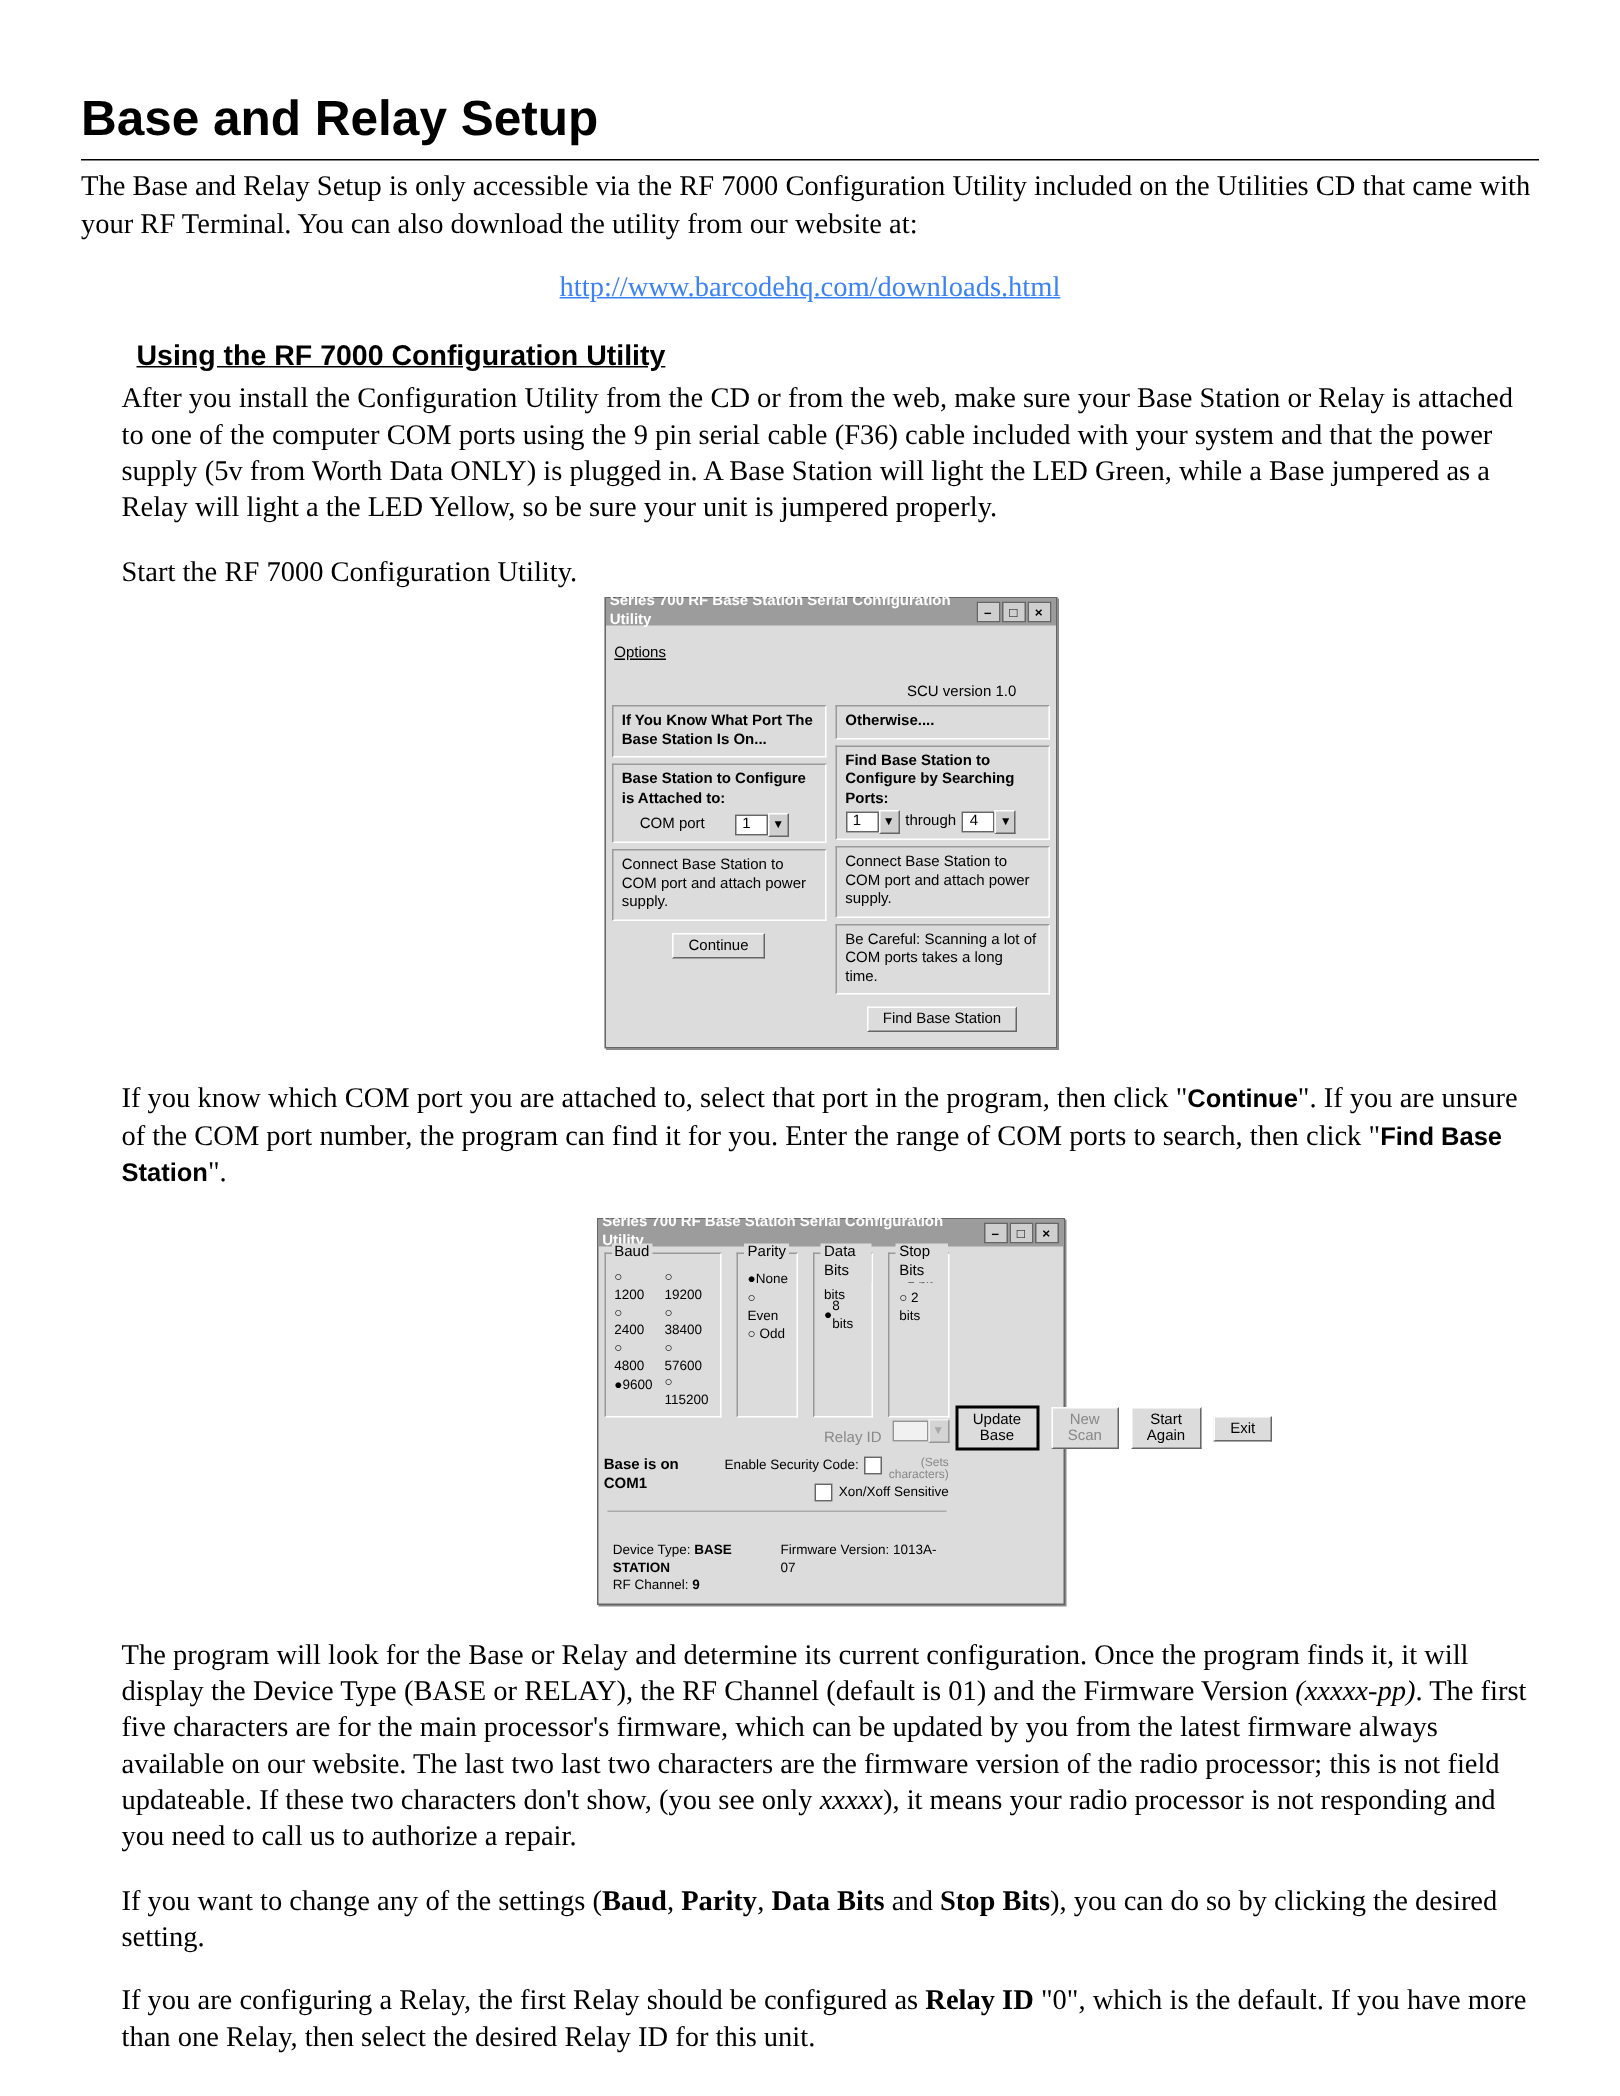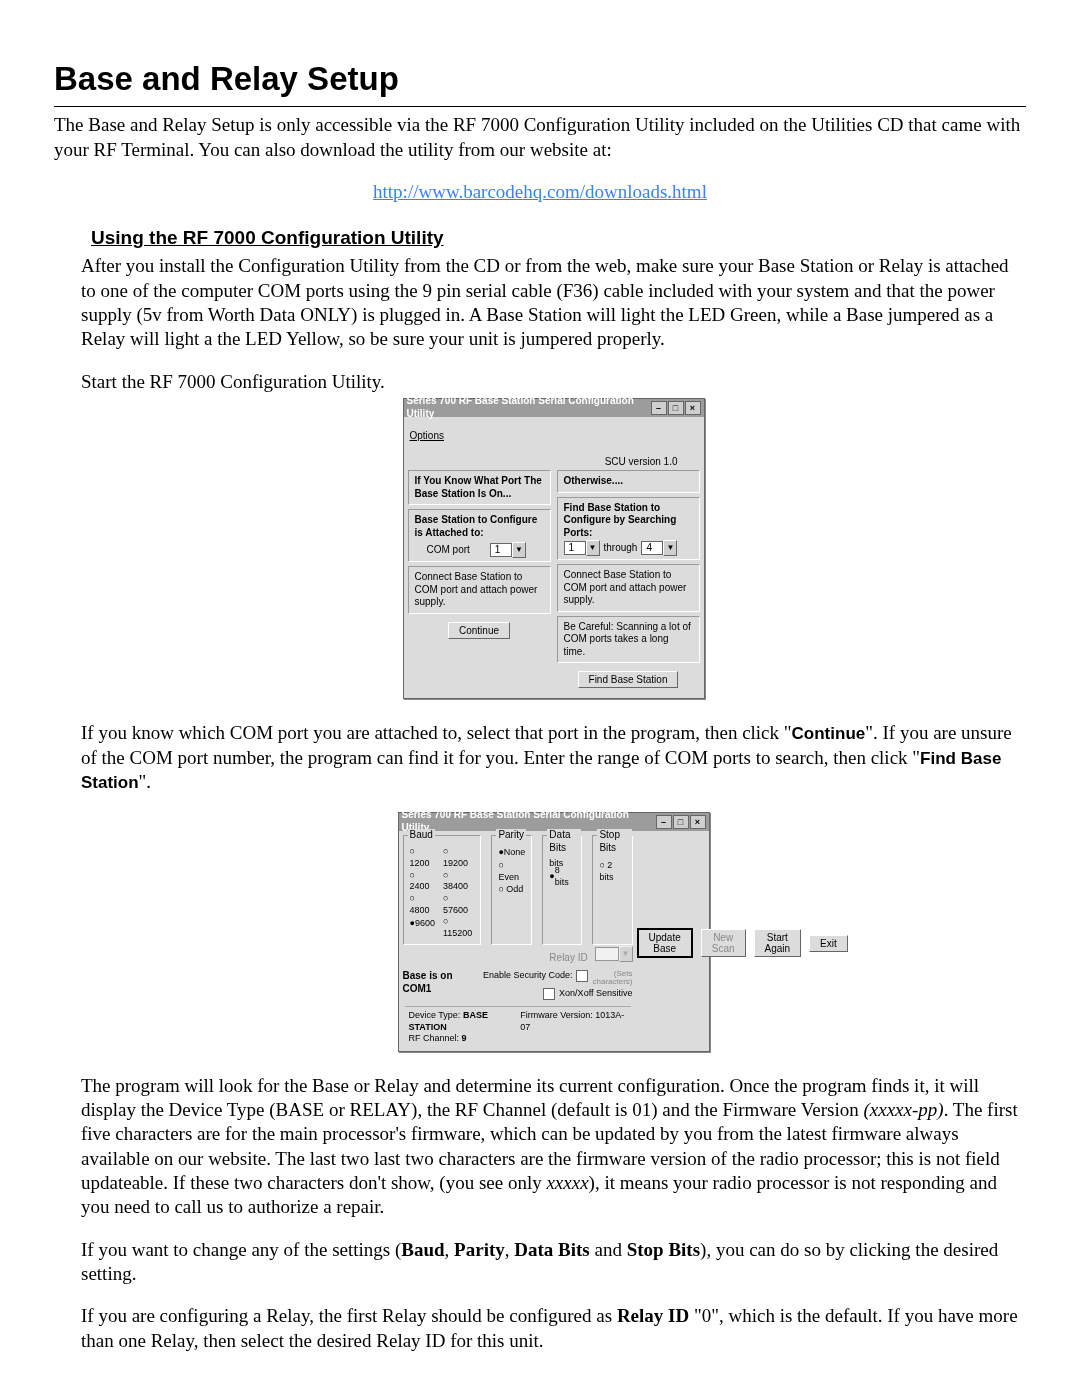--- a/index.html
+++ b/index.html
@@ -116,21 +116,21 @@
   .win2 .side { width:68px; display:flex; gap:8px; align-items:center; padding-top:4px;}
   .opts { display:flex; gap:10px; }
   .optgrp { border:1px solid #999; border-right-color:#fff; border-bottom-color:#fff; padding:10px 6px 4px; position:relative; }
   .optgrp .gt { position:absolute; top:-7px; left:4px; background:#dcdcdc; padding:0 2px; font-size:10px;}
   .optcol { display:flex; flex-direction:column; font-size:9px; line-height:1.3; }
   .radio::before { content:"○ "; }
   .radio.sel::before { content:"● "; }
   .row2 { display:flex; justify-content:space-between; align-items:flex-start; margin-top:6px;}
   .secrow { display:flex; gap:4px; font-size:9px;}
   .chk { width:10px; height:10px; background:#fff; border:1px solid #666; display:inline-block;}
-  .footer2 { display:flex; justify-content:space-between; border-top:1px solid #aaa; margin:6px 2px 2px; padding:3px 4px 0; font-size:9px;}
+  .footer2 { display:flex; justify-content:space-between; border-top:1px solid #aaa; margin:6px 2px 2px; padding:20px 4px 0; font-size:9px;}
   .dim { color:#888; }
 </style>
 </head>
 <body>
 
 <h1>Base and Relay Setup</h1>
 <hr class="rule">
 
 <p class="intro">The Base and Relay Setup is only accessible via the RF 7000 Configuration Utility included on the Utilities CD that came with your RF Terminal. You can also download the utility from our website at:</p>
 

